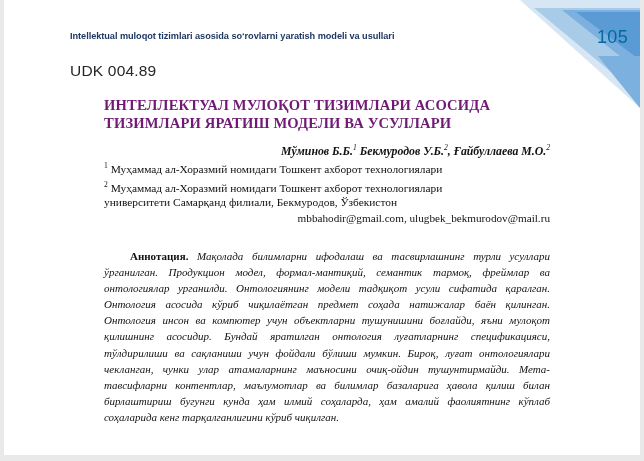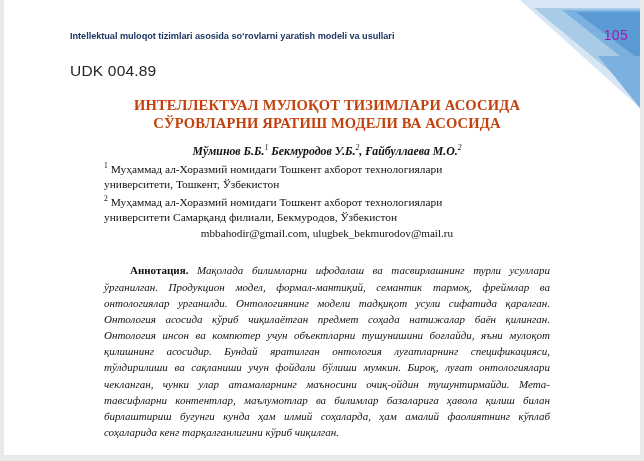--- a/index.html
+++ b/index.html
@@ -33,23 +33,23 @@
     height: 108px;
     overflow: hidden;
     pointer-events: none;
   }
   #corner-decoration svg { display: block; }
 
   #page-number {
     position: absolute;
     right: 12px;
     top: 28px;
-    color: #a21caf;
+    color: #0369a1;
     font-family: "Liberation Sans", sans-serif;
-    font-size: 14px;
+    font-size: 18px;
     letter-spacing: 0.3px;
     line-height: 1;
     margin-left: 8px;
   }
 
   
   #running-header {
     position: absolute;
     left: 66px;
     top: 31px;
@@ -76,51 +76,51 @@
 
   
   #content {
     position: absolute;
     left: 100px;
     top: 86px;
     width: 446px;
   }
 
   #article-title {
-    text-align: center;
+    text-align: left;
     font-family: "Liberation Serif", serif;
     font-size: 14.6px;
     font-weight: bold;
-    color: #c2410c;
+    color: #701a75;
     line-height: 1.28;
     letter-spacing: 0.15px;
   }
 
   #author-line {
-    text-align: center;
+    text-align: right;
     font-style: italic;
     font-weight: bold;
     font-size: 11.8px;
     color: #111;
     margin-top: 9px;
     line-height: 1.2;
   }
   #author-line sup { font-size: 7.6px; font-weight: normal; vertical-align: super; }
 
   .affiliation {
     text-align: left;
     font-size: 11.4px;
     color: #111;
     line-height: 1.30;
     margin-top: 3px;
   }
   .affiliation sup { font-size: 7.6px; vertical-align: super; }
 
   #email-line {
-    text-align: center;
+    text-align: right;
     font-size: 11.2px;
     color: #111;
     line-height: 1.3;
     margin-top: 1px;
   }
 
   #abstract {
     margin-top: 22px;
     text-align: justify;
     font-style: italic;
@@ -153,31 +153,30 @@
   <div id="page-number">105</div>
 
   <div id="running-header">Intellektual muloqot tizimlari asosida so‘rovlarni yaratish modeli va usullari</div>
 
   <div id="udk-line">UDK 004.89</div>
 
   <div id="content">
 
     <h1 id="article-title">
       <span>ИНТЕЛЛЕКТУАЛ МУЛОҚОТ ТИЗИМЛАРИ АСОСИДА</span><br>
-      <span>СЎРОВЛАРНИ ЯРАТИШ МОДЕЛИ ВА АСОСИДА</span>
+      <span>ТИЗИМЛАРИ ЯРАТИШ МОДЕЛИ ВА УСУЛЛАРИ</span>
     </h1>
 
     <div id="author-line">
       <span>Мўминов Б.Б.</span><sup>1</sup><span> </span><span>Бекмуродов У.Б.</span><sup>2</sup><span>, </span><span>Ғайбуллаева М.О.</span><sup>2</sup>
     </div>
 
     <div class="affiliation">
       <sup>1</sup>
       <span>Муҳаммад ал-Хоразмий номидаги Тошкент ахборот технологиялари</span><br>
-      <span>университети, Тошкент, Ўзбекистон</span>
     </div>
 
     <div class="affiliation">
       <sup>2</sup>
       <span>Муҳаммад ал-Хоразмий номидаги Тошкент ахборот технологиялари</span><br>
       <span>университети Самарқанд филиали, Бекмуродов, Ўзбекистон</span>
     </div>
 
     <div id="email-line">mbbahodir@gmail.com, ulugbek_bekmurodov@mail.ru</div>
 

